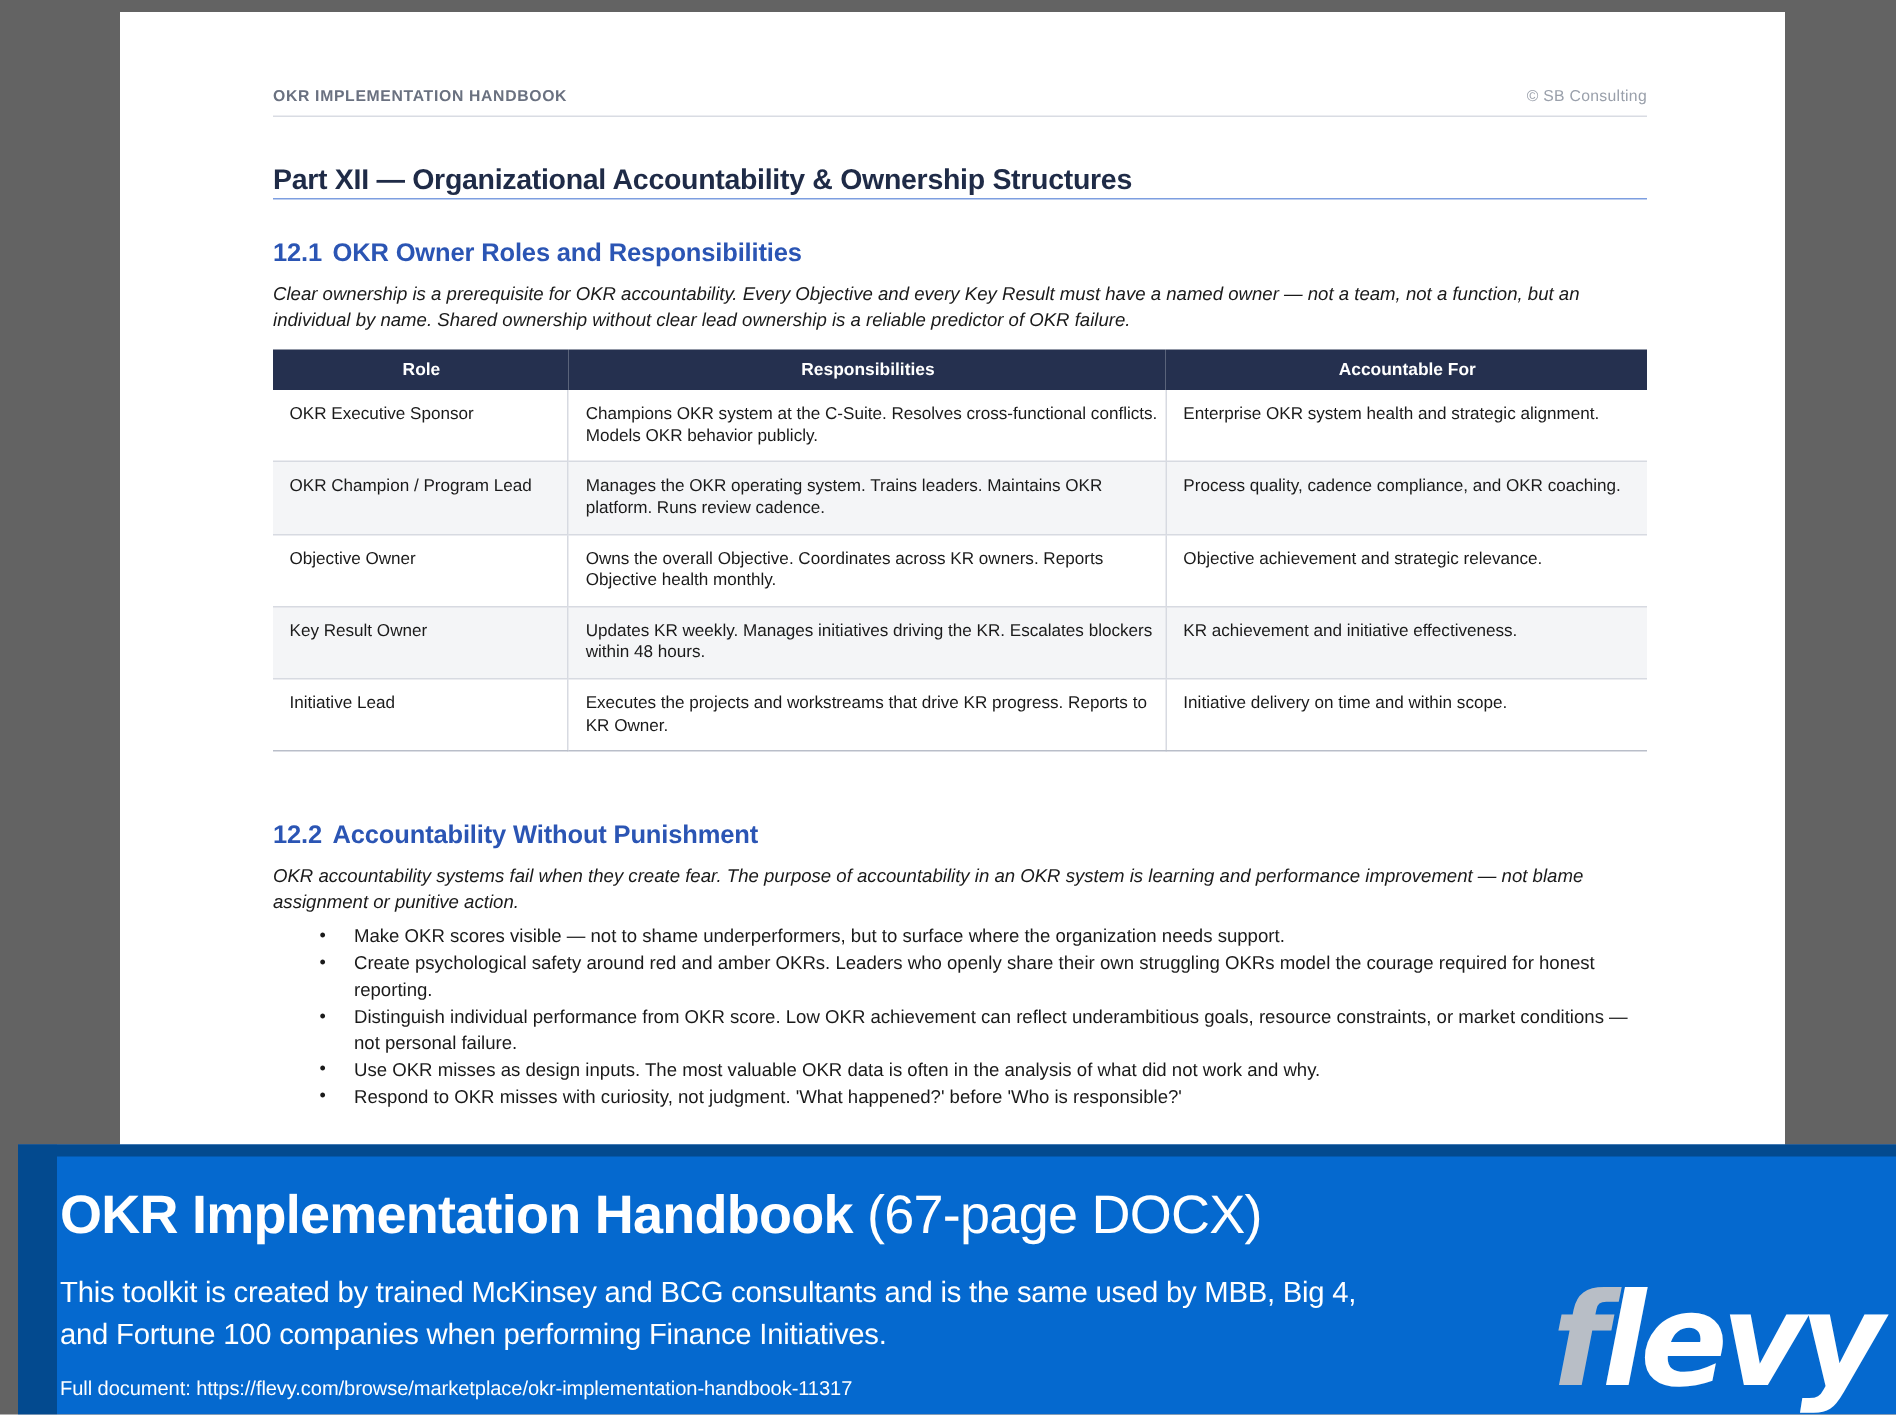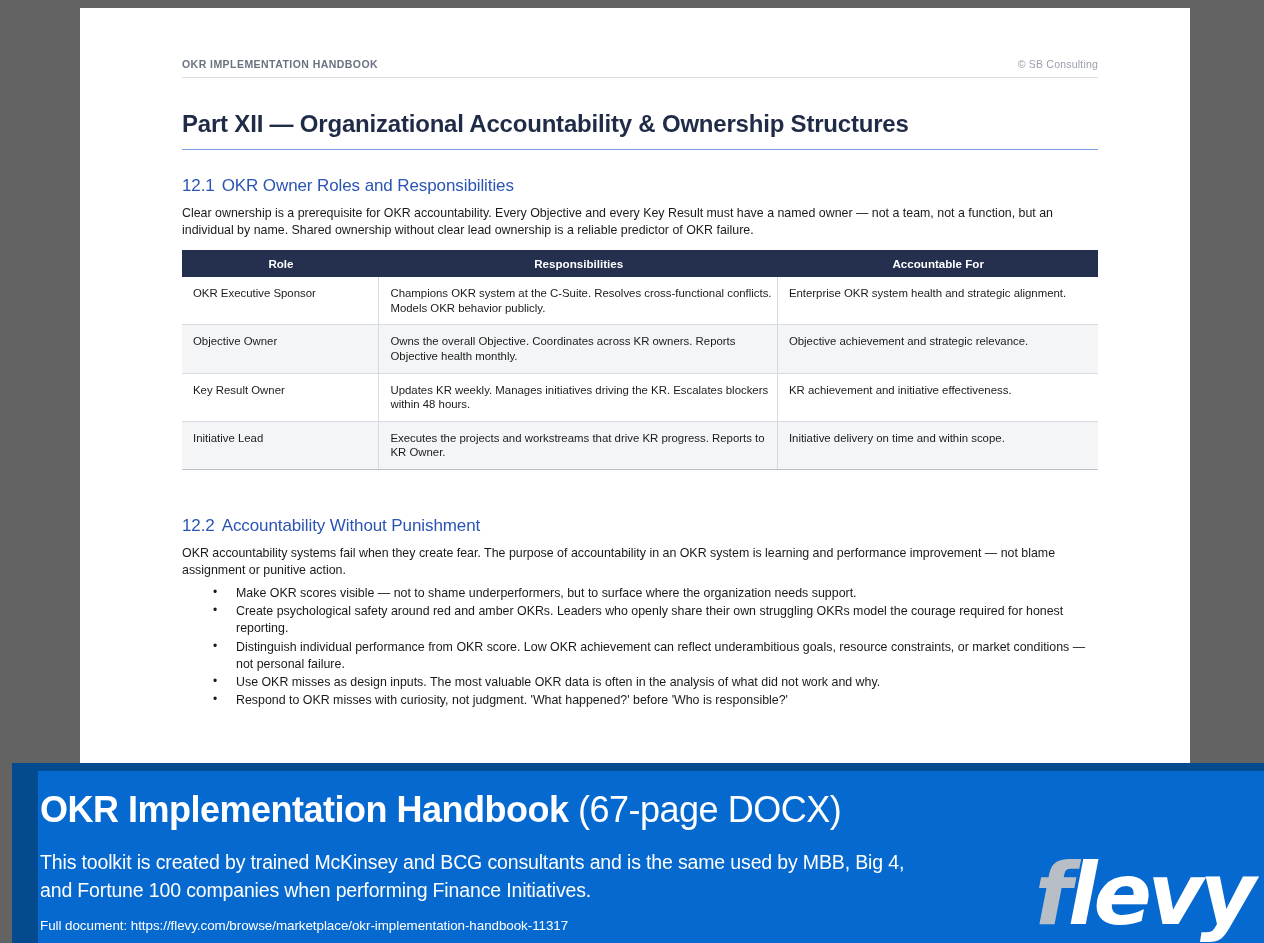--- a/index.html
+++ b/index.html
@@ -46,44 +46,44 @@
   }
   .running-head-right {
     font-size: 10.5px;
     color: #9aa0ab;
     letter-spacing: 0.2px;
   }
 
   
   .part-title {
     margin-top: 32px;
-    font-size: 24px;
+    font-size: 19px;
     font-weight: bold;
     color: #1f2b47;
     letter-spacing: -0.2px;
-    padding-bottom: 11px;
     border-bottom: 1.6px solid #7d9ee0;
   }
 
   
   .section-heading {
     margin-top: 26px;
     font-size: 17px;
-    font-weight: normal;
+    font-weight: bold;
     color: #2b55b4;
     letter-spacing: -0.1px;
   }
   .section-heading .num { margin-right: 7px; }
 
   .section-intro {
     margin-top: 9px;
     font-size: 12.4px;
     line-height: 1.38;
     color: #1a1a1a;
     text-align: left;
+    font-style: italic;
   }
 
   
   table.roles {
     margin-top: 11px;
     width: 100%;
     border-collapse: collapse;
     table-layout: fixed;
   }
   table.roles thead th {
@@ -241,20 +241,25 @@
             <th>Accountable For</th>
           </tr>
         </thead>
         <tbody>
           <tr>
             <td>OKR Executive Sponsor</td>
             <td>Champions OKR system at the C-Suite. Resolves cross-functional conflicts. Models OKR behavior publicly.</td>
             <td>Enterprise OKR system health and strategic alignment.</td>
           </tr>
           <tr>
+            <td>OKR Champion / Program Lead</td>
+            <td>Manages the OKR operating system. Trains leaders. Maintains OKR platform. Runs review cadence.</td>
+            <td>Process quality, cadence compliance, and OKR coaching.</td>
+          </tr>
+          <tr>
             <td>Objective Owner</td>
             <td>Owns the overall Objective. Coordinates across KR owners. Reports Objective health monthly.</td>
             <td>Objective achievement and strategic relevance.</td>
           </tr>
           <tr>
             <td>Key Result Owner</td>
             <td>Updates KR weekly. Manages initiatives driving the KR. Escalates blockers within 48 hours.</td>
             <td>KR achievement and initiative effectiveness.</td>
           </tr>
           <tr>

